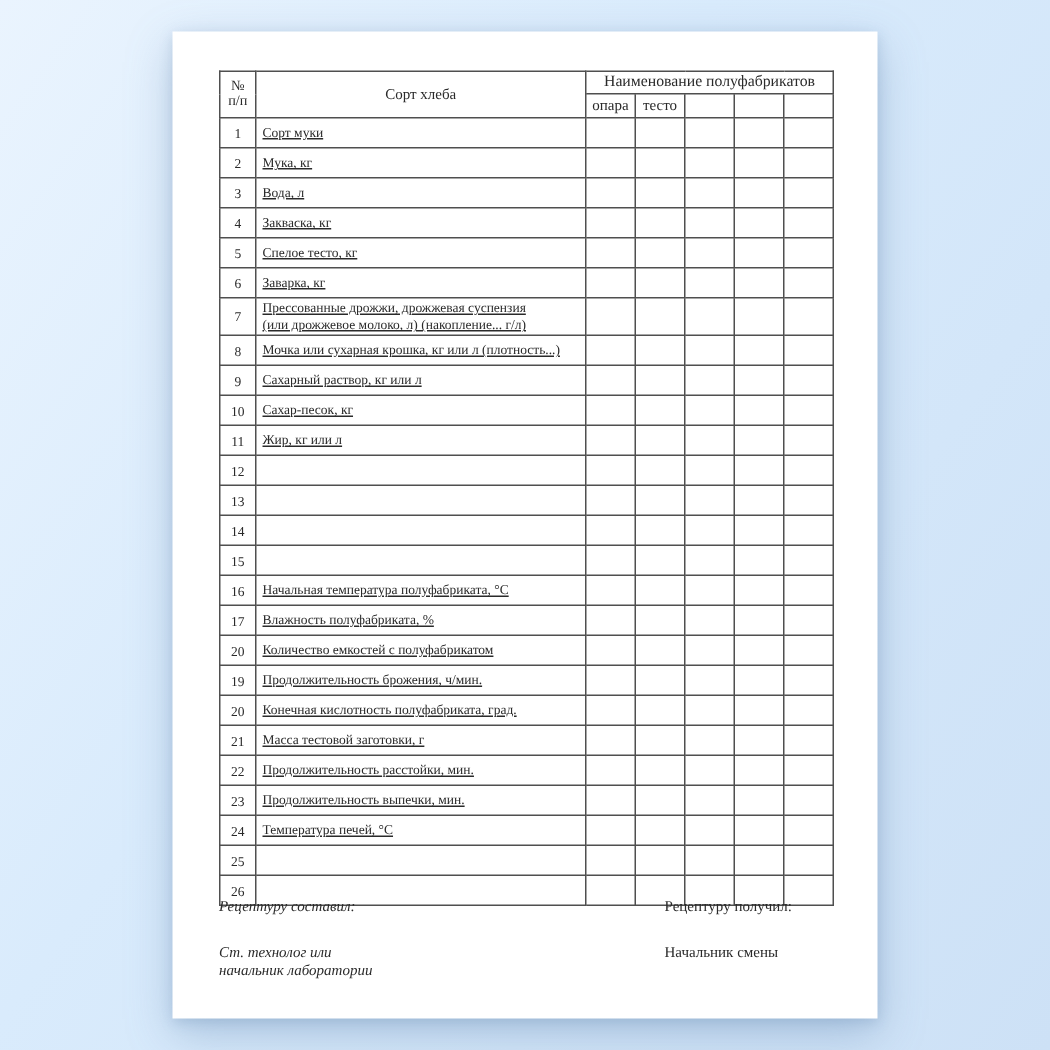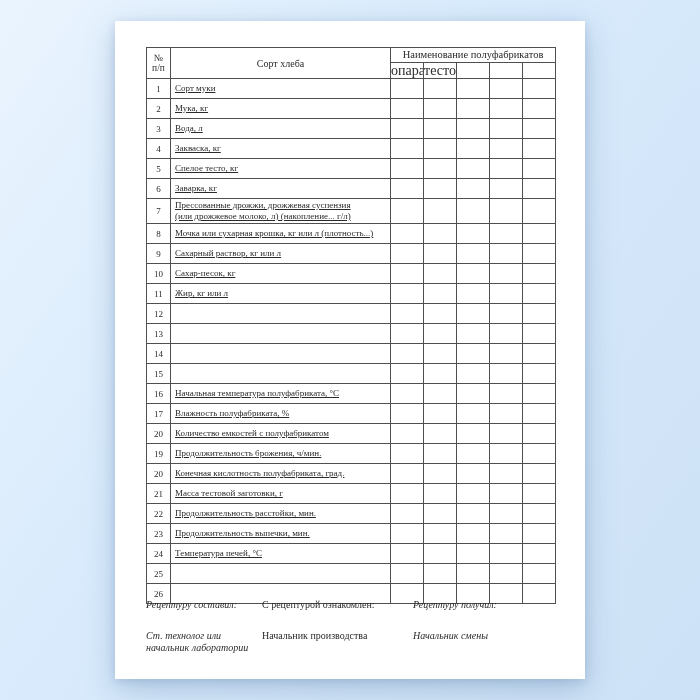--- a/index.html
+++ b/index.html
@@ -29,21 +29,21 @@
     padding: 0;
     vertical-align: middle;
     overflow: hidden;
   }
   .form thead th {
     font-weight: normal;
     text-align: center;
     white-space: pre-line;
   }
   th.h-group { font-size: 10.5px; height: 14px; line-height: 12px; }
-  th.h-sub   { font-size: 14px;   height: 15px; line-height: 12px; }
+  th.h-sub   { font-size: 10px;   height: 15px; line-height: 12px; }
   th.h-num   { font-size: 9.5px;  line-height: 10px; }
   th.h-sort  { font-size: 10px; }
   td.c-num {
     text-align: center;
     font-size: 9px;
     height: 19px;
     line-height: 10px;
   }
   td.c-label {
     font-size: 9px;
@@ -61,21 +61,21 @@
     font-size: 10px;
     line-height: 13px;
   }
   .sig-role {
     margin-top: 19px;
     white-space: pre-line;
     line-height: 12px;
   }
   .sig-0 { left: 31px; font-style: italic; }
   .sig-1 { left: 147px; }
-  .sig-2 { left: 298px; font-style: italic; }
+  .sig-2 { left: 328px; }
 </style>
 </head>
 <body>
 
 <div class="paper">
 
   <table class="form">
     <colgroup>
       <col style="width:24px">
       <col style="width:220px">
@@ -337,22 +337,18 @@
           <td class="c-val"></td>
         </tr>
       </tbody>
   </table>
 
   <div class="sig sig-0">
     <div class="sig-title">Рецептуру составил:</div>
     <div class="sig-role">Ст. технолог или
 начальник лаборатории</div>
   </div>
-  <div class="sig sig-1">
-    <div class="sig-title">С рецептурой ознакомлен:</div>
-    <div class="sig-role">Начальник производства</div>
-  </div>
   <div class="sig sig-2">
     <div class="sig-title">Рецептуру получил:</div>
     <div class="sig-role">Начальник смены</div>
   </div>
 
 </div>
 
 </body></html>

